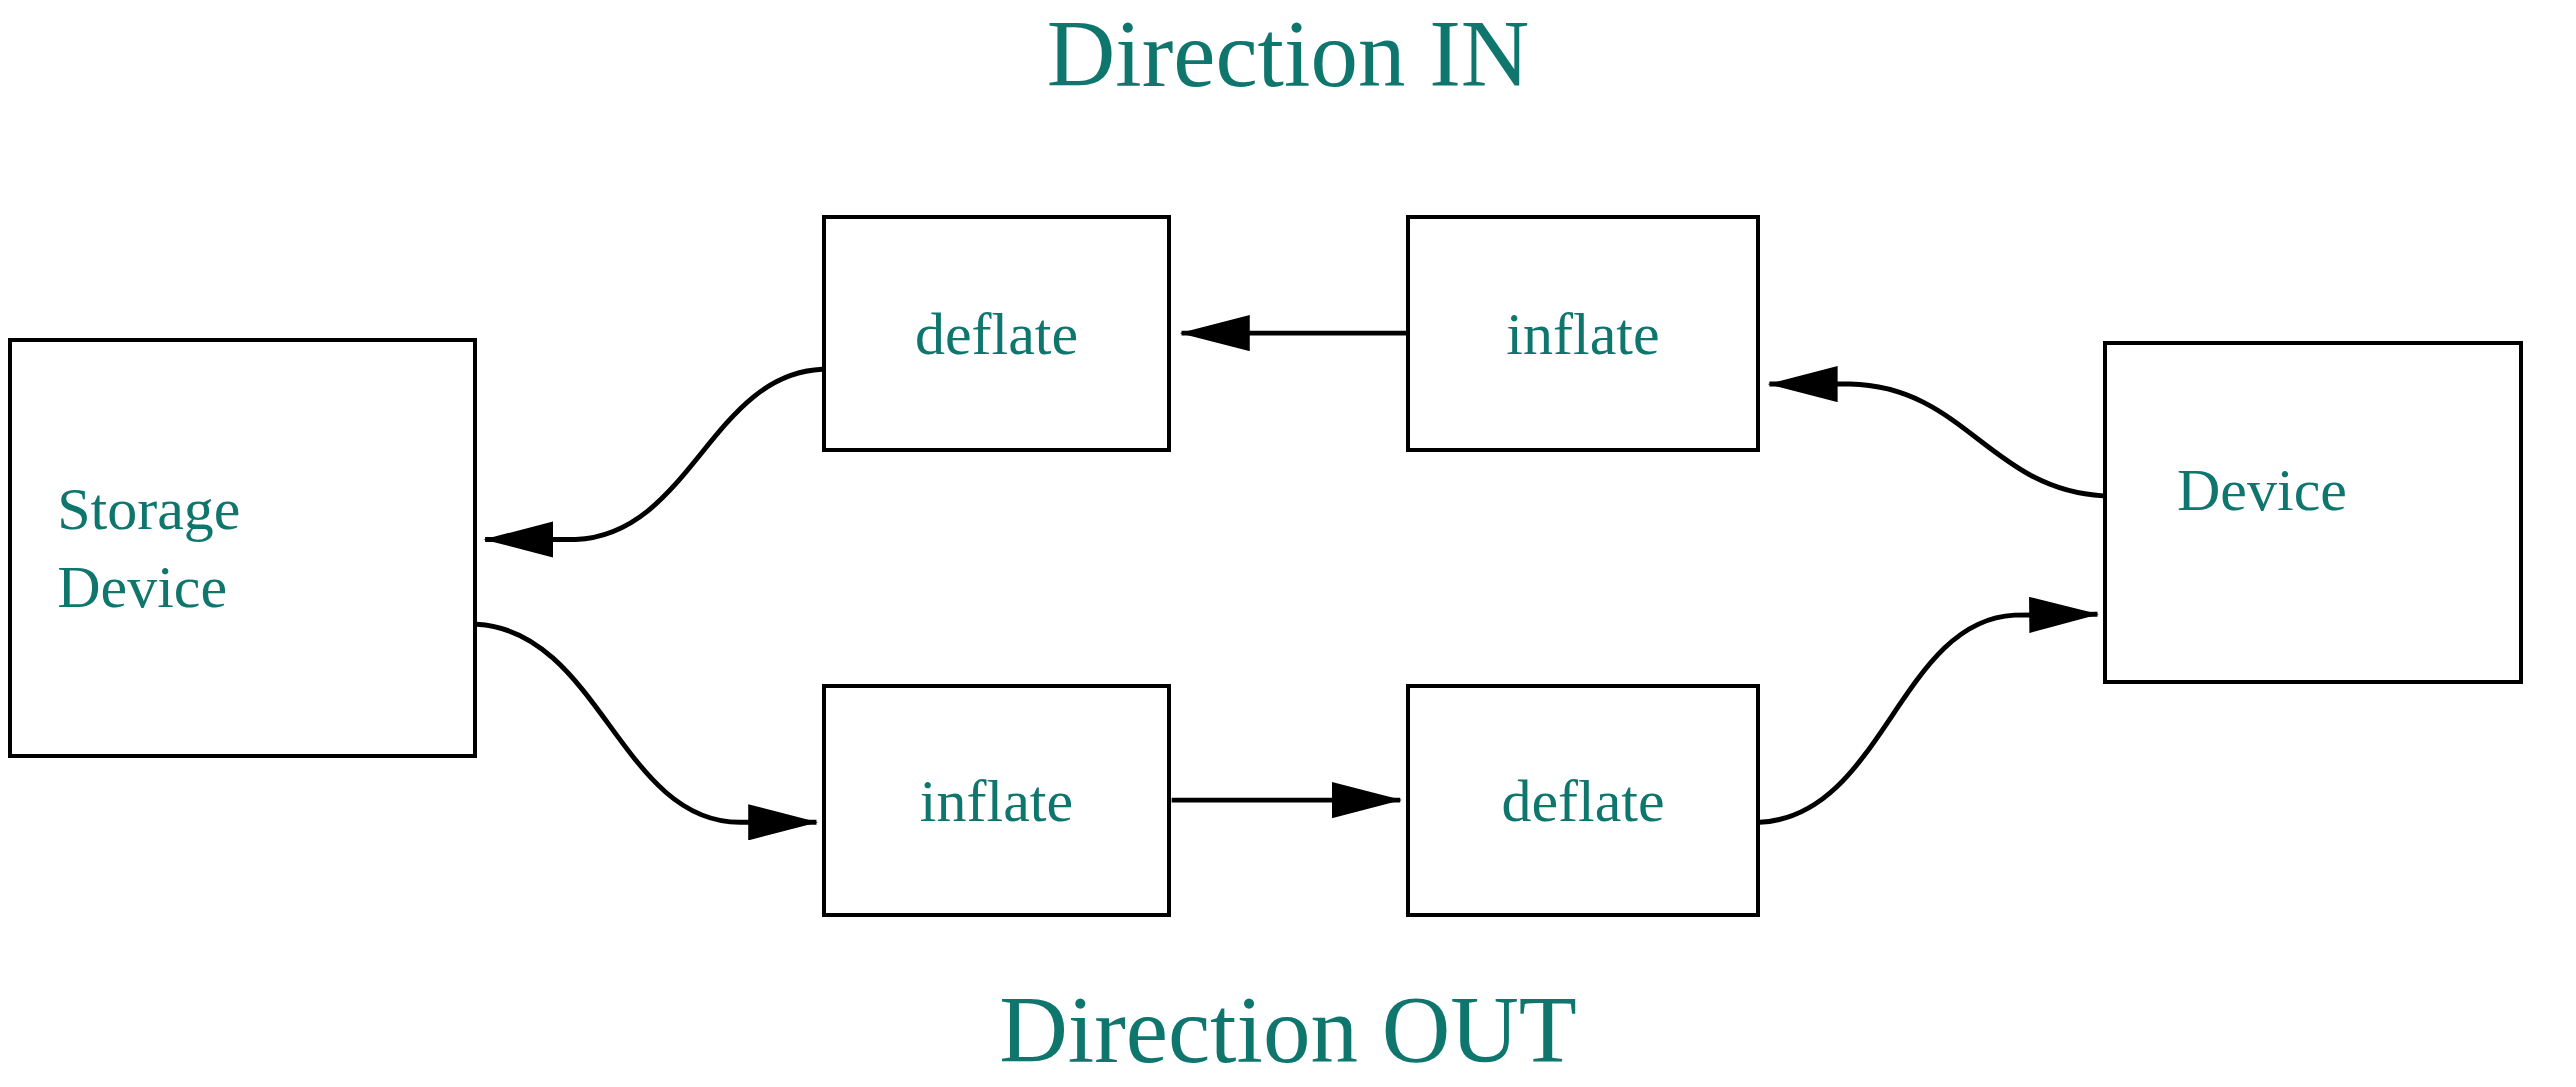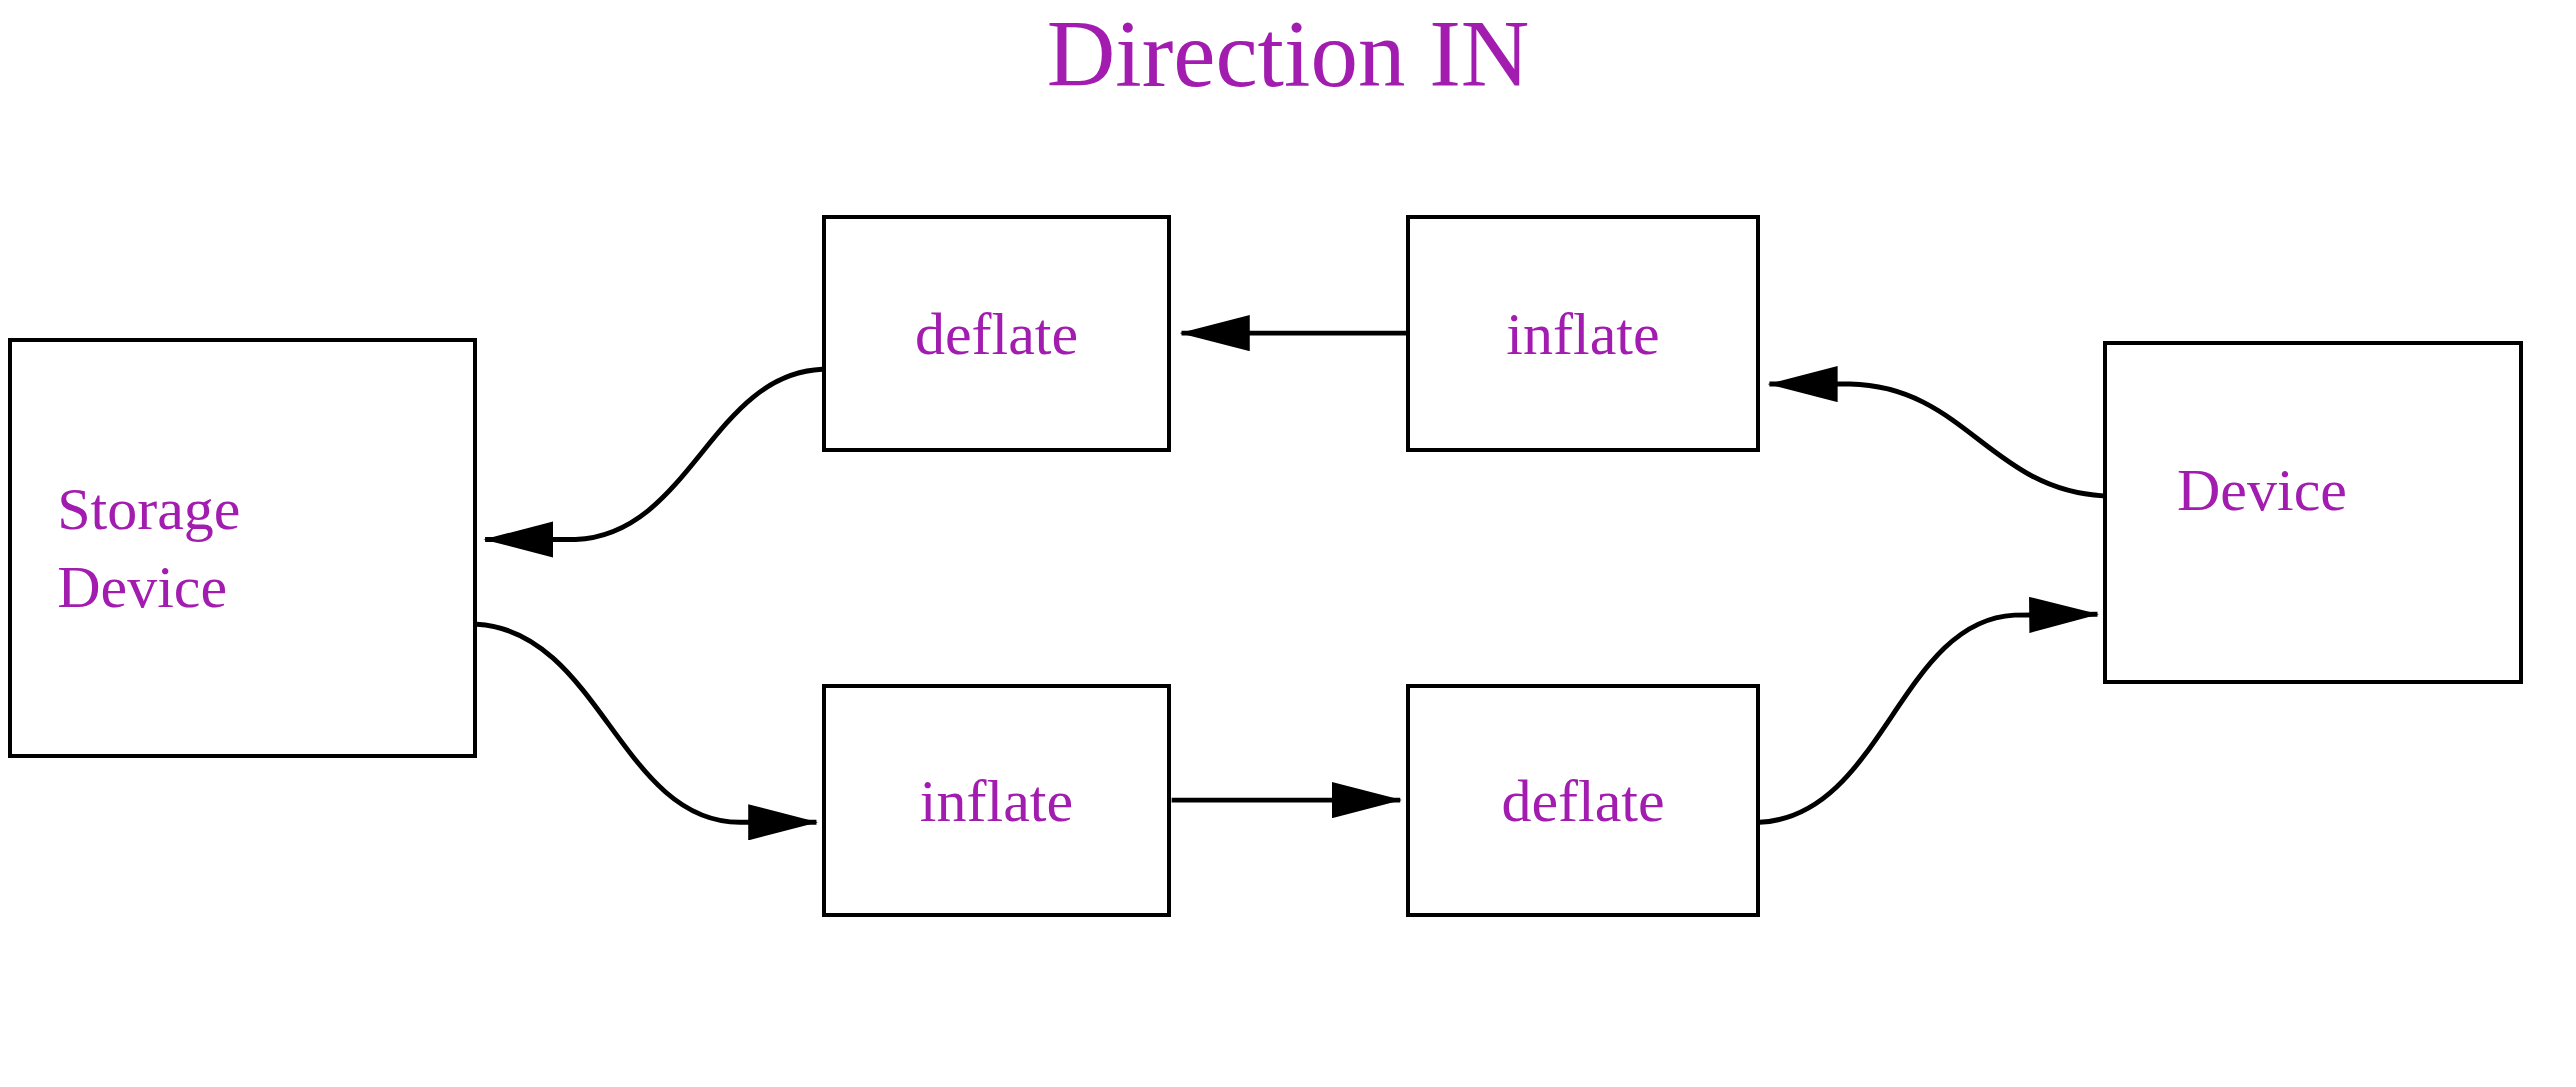--- a/index.html
+++ b/index.html
@@ -6,21 +6,21 @@
     margin: 0;
     padding: 0;
     background: #ffffff;
   }
   .canvas {
     position: relative;
     width: 2576px;
     height: 1088px;
     background: #ffffff;
     font-family: "Liberation Serif", "DejaVu Serif", serif;
-    color: #a21caf;
+    color: #0f766e;
     overflow: hidden;
   }
   .title {
     position: absolute;
     left: 0;
     width: 100%;
     text-align: center;
     font-size: 95px;
     line-height: 1;
     white-space: nowrap;
@@ -64,20 +64,21 @@
     stroke-width: 6;
   }
 </style>
 </head>
 <body>
 
 <div class="canvas">
 
   <div class="title title-in">Direction IN</div>
 
+  <div class="title title-out">Direction OUT</div>
 
   <svg class="wires" viewBox="0 0 3133 1323">
     <defs>
       <marker id="arrowhead" viewBox="0 0 85 44" refX="83" refY="22" markerWidth="85" markerHeight="44" markerUnits="userSpaceOnUse" orient="auto">
         <path d="M0,0 L85,22 L0,44 Z" fill="#000000"></path>
       </marker>
     </defs>
 
     <path class="wire" d="M 2558 603 C 2420 595, 2390 470, 2250 467 L 2152 467" marker-end="url(#arrowhead)"></path>
 

